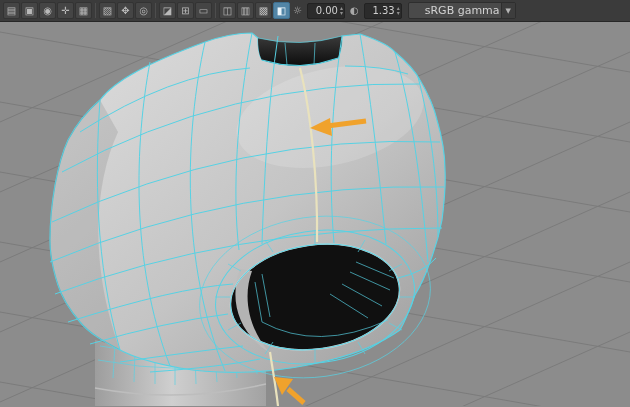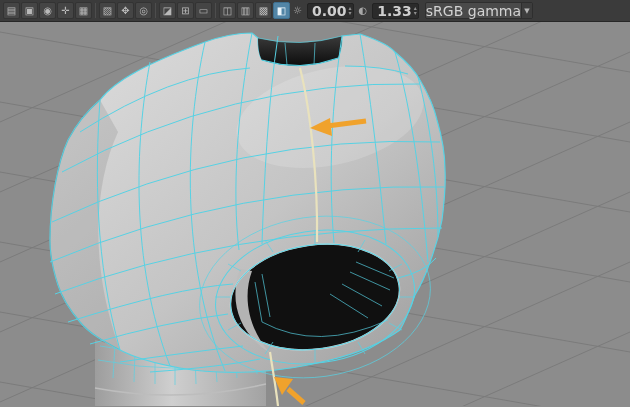--- a/index.html
+++ b/index.html
@@ -12,27 +12,27 @@
   
   .toolbar{height:22px;background:var(--toolbar-bg);border-bottom:1px solid #272727;
     display:flex;align-items:center;padding:0 3px;gap:1px;}
   .tb-icon{width:17px;height:17px;background:#454545;border:1px solid #333;border-radius:2px;
     color:#b9b9b9;font-size:10px;line-height:15px;text-align:center;cursor:pointer;flex:0 0 auto;
     display:flex;align-items:center;justify-content:center;padding:0;}
   .tb-icon.active{background:#5285a6;border-color:#3e6f8f;color:#eaf4fa;}
   .tb-sep{width:1px;height:15px;background:#2c2c2c;border-right:1px solid #4d4d4d;margin:0 2px;flex:0 0 auto;}
   .tb-field{display:flex;align-items:center;background:#2b2b2b;border:1px solid #222;
     border-radius:2px;height:16px;margin:0 2px;padding:0 1px 0 4px;}
-  .tb-field .val{color:#cfcfcf;font-size:14px;min-width:26px;text-align:left;font-weight:bold;}
+  .tb-field .val{color:#cfcfcf;font-size:10px;min-width:26px;text-align:right;}
   .spinners{display:flex;flex-direction:column;justify-content:center;line-height:4px;margin-left:2px;}
   .spinners span{font-size:6px;color:#8f8f8f;height:5px;display:block;}
   .field-pre-icon{color:#a8a8a8;font-size:10px;margin:0 2px;flex:0 0 auto;}
   .dropdown{display:flex;align-items:center;height:17px;background:#4a4a4a;border:1px solid #2e2e2e;
     border-radius:2px;margin-left:3px;width:108px;cursor:pointer;}
-  .dropdown .dd-label{flex:1;color:#d2d2d2;font-size:14px;padding-left:0;white-space:nowrap;}
+  .dropdown .dd-label{flex:1;color:#d2d2d2;font-size:11px;padding-left:16px;white-space:nowrap;}
   .dropdown .dd-arrow{width:14px;height:100%;background:#3d3d3d;border-left:1px solid #2e2e2e;
     color:#b5b5b5;font-size:7px;display:flex;align-items:center;justify-content:center;}
   
   .viewport{position:relative;width:630px;height:384px;background:var(--viewport-bg);cursor:crosshair;}
   .viewport svg{display:block;width:100%;height:100%;}
   .gridline{stroke:var(--grid-line);stroke-width:1;}
   .wire{stroke:var(--wireframe);stroke-width:1;fill:none;}
   .wire-thin{stroke:var(--wireframe);stroke-width:0.8;fill:none;opacity:.85;}
   .edgeloop{stroke:var(--edge-loop);stroke-width:2.2;fill:none;}
   .arrow-line{stroke:var(--arrow);stroke-width:5;stroke-linecap:butt;}

